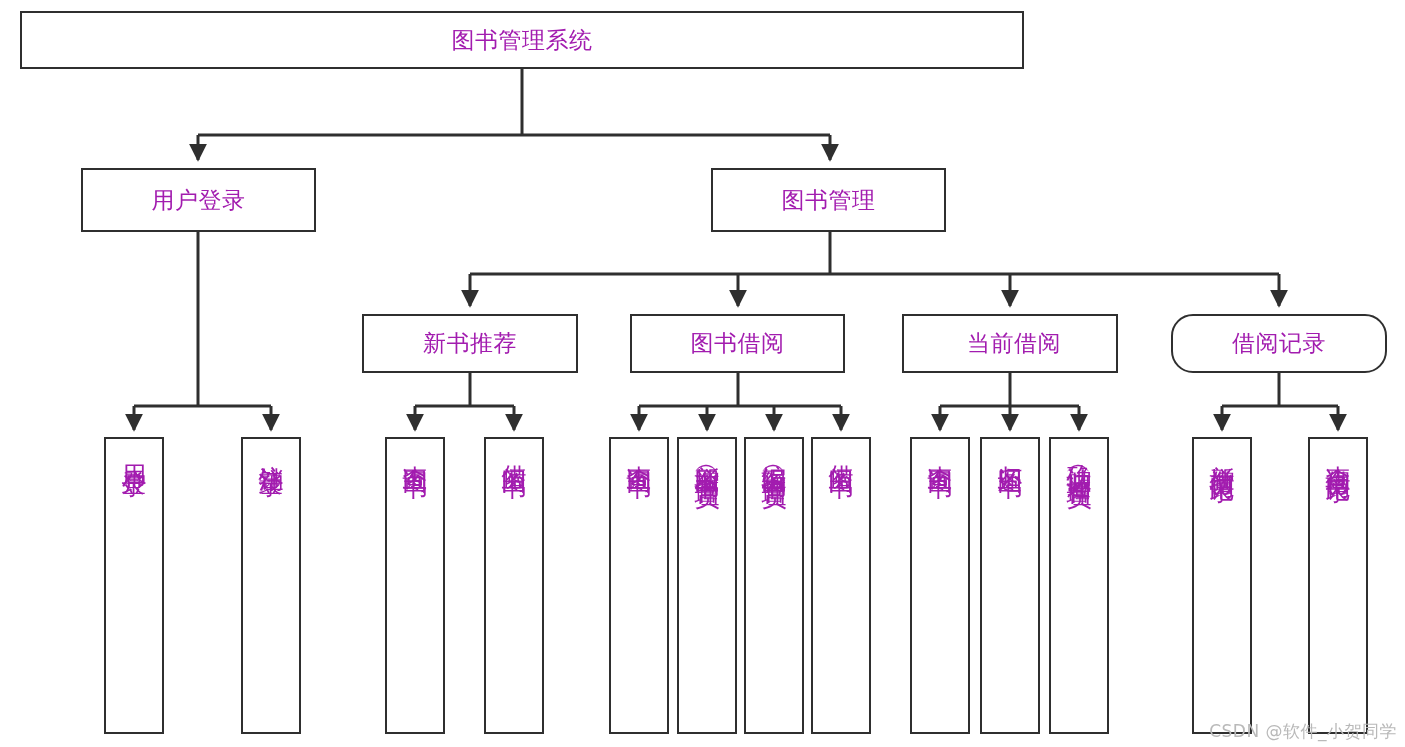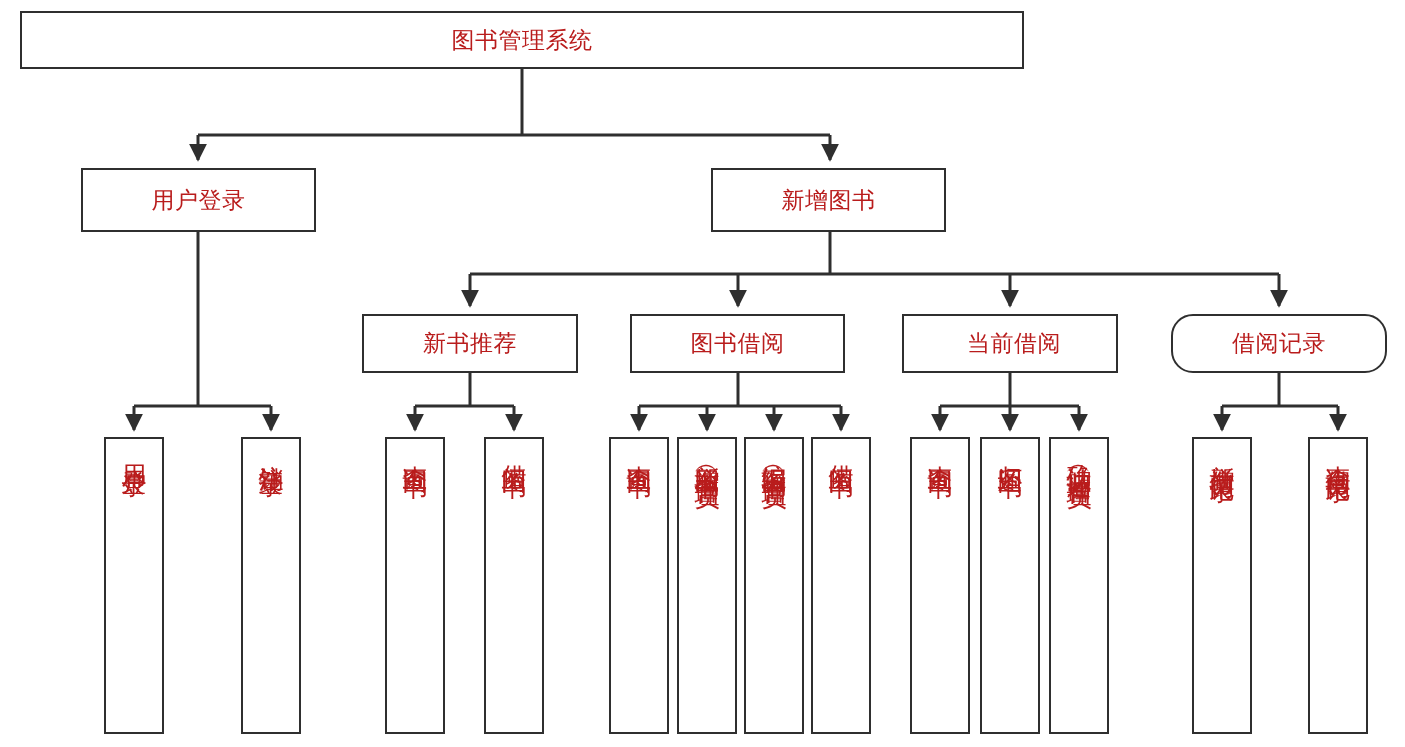--- a/index.html
+++ b/index.html
@@ -26,21 +26,21 @@
     pointer-events: none;
   }
   .node {
     position: absolute;
     box-sizing: border-box;
     border: 2px solid #2f2f2f;
     background: #ffffff;
     display: flex;
     align-items: center;
     justify-content: center;
-    color: #b91c1c;
+    color: #a21caf;
   }
   .node .label {
     display: block;
     text-align: center;
     line-height: 1.15;
     white-space: nowrap;
   }
   
   .node.h .label {
     font-size: 23px;
@@ -130,21 +130,21 @@
   </svg>
 
   <div class="node h root" style="left:20px; top:11px; width:1004px; height:58px;">
     <span class="label">图书管理系统</span>
   </div>
 
   <div class="node h" style="left:81px; top:168px; width:235px; height:64px;">
     <span class="label">用户登录</span>
   </div>
   <div class="node h" style="left:711px; top:168px; width:235px; height:64px;">
-    <span class="label">新增图书</span>
+    <span class="label">图书管理</span>
   </div>
 
   <div class="node h" style="left:362px; top:314px; width:216px; height:59px;">
     <span class="label">新书推荐</span>
   </div>
   <div class="node h" style="left:630px; top:314px; width:215px; height:59px;">
     <span class="label">图书借阅</span>
   </div>
   <div class="node h" style="left:902px; top:314px; width:216px; height:59px;padding-left:8px;">
     <span class="label">当前借阅</span>
@@ -190,14 +190,15 @@
     <span class="label">确认归还（管理员）</span>
   </div>
 
   <div class="node v" style="left:1192px; top:437px; width:60px; height:297px;">
     <span class="label">新增借阅记录</span>
   </div>
   <div class="node v" style="left:1308px; top:437px; width:60px; height:297px;">
     <span class="label">查询借阅记录</span>
   </div>
 
+  <div class="watermark">CSDN @软件_小贺同学</div>
 
 </div>
 
 </body></html>

